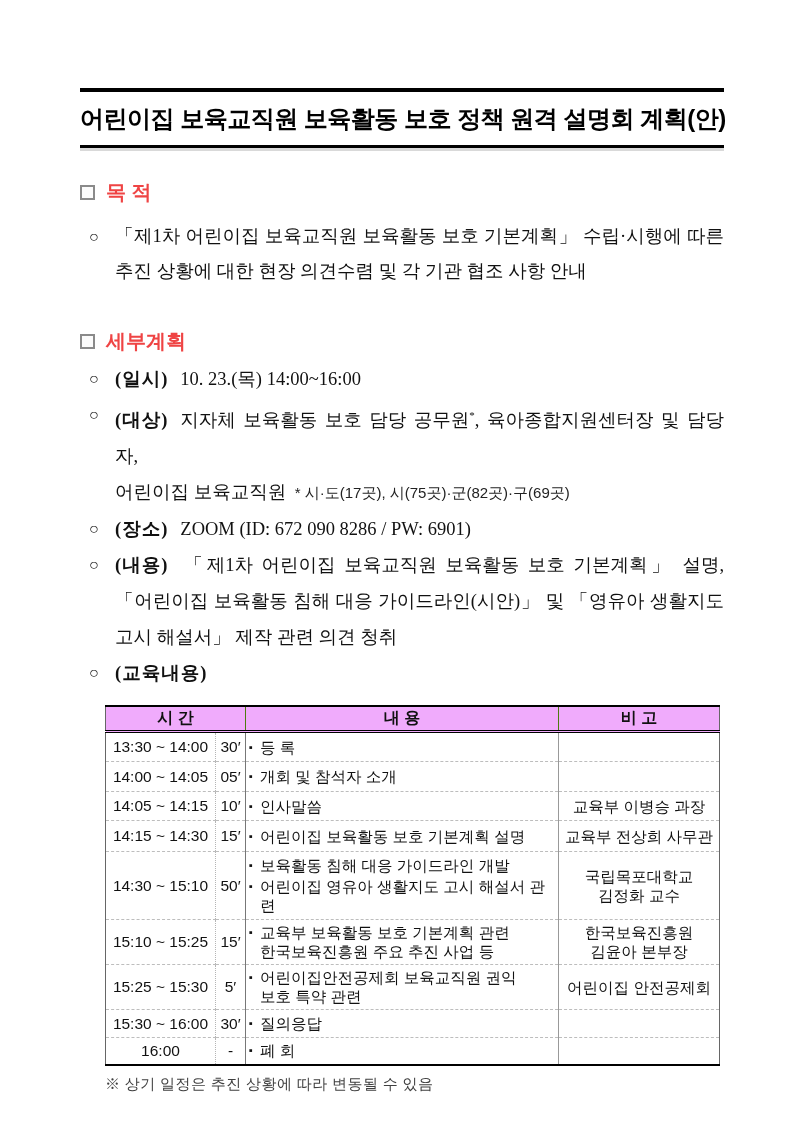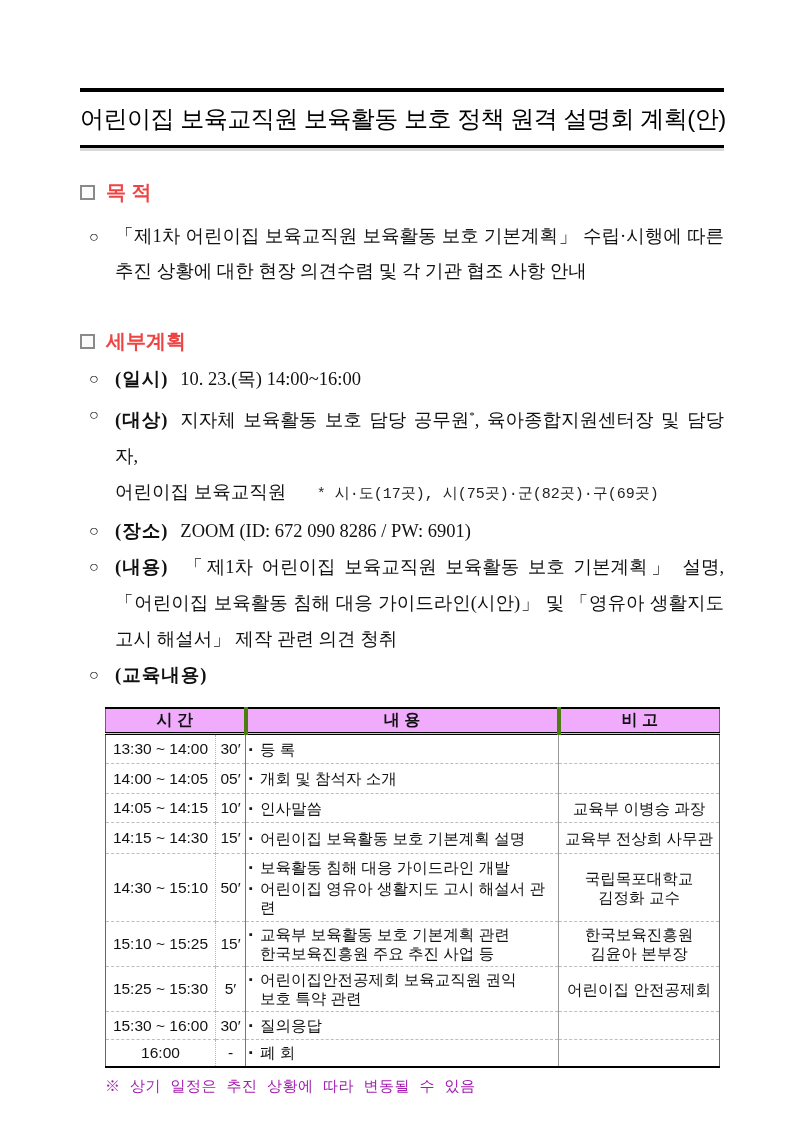--- a/index.html
+++ b/index.html
@@ -14,21 +14,21 @@
   
   .title-box {
     border-top:4px solid #000;
     border-bottom:3px solid #000;
     box-shadow:0 3px 0 #d9d9d9;
     padding:11px 0 10px;
     text-align:center;
   }
   .title-box h1 {
     font-family:"Liberation Sans","DejaVu Sans",sans-serif;
-    font-size:24px; font-weight:normal; letter-spacing:-0.5px; color:#000;
+    font-size:24px; font-weight:bold; letter-spacing:-0.5px; color:#000;
     white-space:nowrap;
   }
   
   .section-head {
     display:flex; align-items:center; gap:11px;
     font-family:"Liberation Sans","DejaVu Sans",sans-serif;
     font-size:20px; font-weight:bold; color:#ef4444;
   }
   .sq {
     width:15px; height:15px; border:2px solid #8a8a8a; background:#fbfbfb;
@@ -45,54 +45,54 @@
   .para { margin-top:13px; }
   .items { margin-top:6px; }
   .item { line-height:36px; }
   .circ {
     position:absolute; left:9px; top:0; font-size:16px; color:#222;
     line-height:inherit;
   }
   .lbl { font-weight:bold; margin-right:12px; letter-spacing:1px; }
   .jline { text-align-last:justify; }
   .small-note {
-    font-family:Liberation Mono, monospace;
-    font-size:15px; color:#222; margin-left:26px; letter-spacing:0;
+    font-family:Liberation Sans, sans-serif;
+    font-size:15px; color:#222; margin-left:4px; letter-spacing:0;
   }
   sup.star { font-size:11px; vertical-align:super; }
   
   table.schedule {
     margin:14px 0 0 25px; width:614px; border-collapse:collapse; table-layout:fixed;
     font-family:"Liberation Sans","DejaVu Sans",sans-serif;
     font-size:15.5px; color:#111;
     border-left:1px solid #666; border-right:1px solid #666;
     border-top:2px solid #000; border-bottom:2px solid #000;
   }
   table.schedule col.w-time {width:110px;} table.schedule col.w-dur {width:30px;}
   table.schedule col.w-content {width:313px;} table.schedule col.w-note {width:161px;}
   table.schedule th {
     background:#f0abfc; font-weight:bold; font-size:16px; text-align:center;
     height:22px; padding:1px 2px;
     border-bottom:3px double #000;
   }
-  table.schedule th + th { border-left:4px solid #4d7c0f; }
+  table.schedule th + th { border-left:1px solid #4d7c0f; }
   table.schedule td { padding:2px 3px; vertical-align:middle; }
   td.c-time { text-align:center; letter-spacing:0; }
   td.c-dur  { text-align:center; border-left:1px dotted #b5b5b5; padding-right:5px; }
   td.c-content { border-left:1px solid #777; padding-left:7px; }
   td.c-note { border-left:1px solid #999; text-align:center; line-height:19px; }
   tbody tr + tr td { border-top:1px dashed #bdbdbd; }
   .bullet { display:flex; align-items:flex-start; line-height:19px; padding:1px 0; }
   .bmark { flex:0 0 auto; margin-right:7px; font-size:11px; line-height:19px; }
   .btext { flex:1 1 auto; }
   
   .tbl-footnote {
     margin:9px 0 0 25px;
-    font-family:Liberation Mono, monospace;
-    font-size:15px; color:#a21caf; letter-spacing:0.5px;
+    font-family:Liberation Serif, serif;
+    font-size:15px; color:#404040; letter-spacing:0.5px;
   }
 </style>
 </head>
 <body>
 
 <div class="page">
 
   <div class="title-box">
     <h1>어린이집 보육교직원 보육활동 보호 정책 원격 설명회 계획(안)</h1>
   </div>

